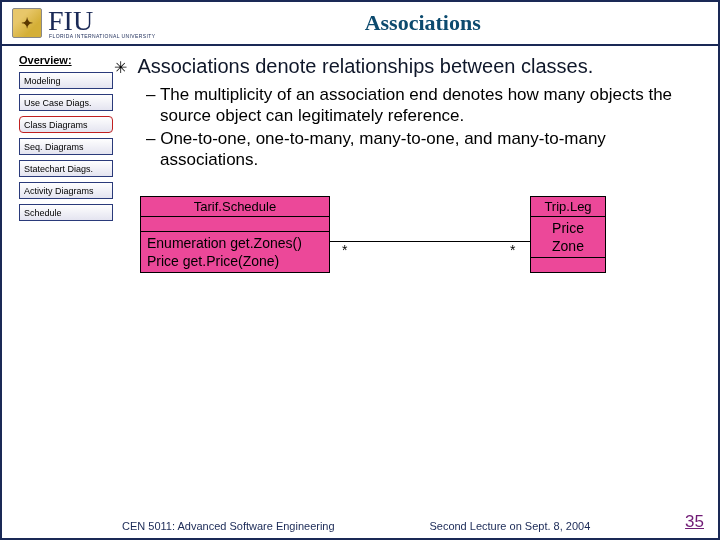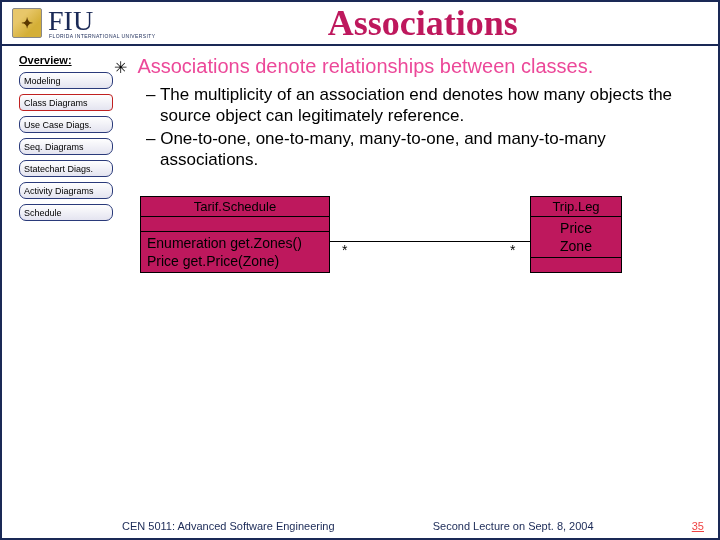--- a/index.html
+++ b/index.html
@@ -60,22 +60,22 @@
   }
   .fiu-block {
     display: flex;
     flex-direction: column;
   }
   .title {
     flex: 1;
     text-align: center;
     font-family: "Times New Roman", serif;
     font-weight: bold;
-    font-size: 36px;
-    color: #be185d;
+    font-size: 22px;
+    color: #0c4a6e;
     padding-right: 28px;
   }
   .body {
     display: flex;
     height: 460px;
   }
   .sidebar {
     width: 108px;
     padding: 8px 6px 0 17px;
     box-sizing: border-box;
@@ -90,21 +90,21 @@
   .nav-btn {
     display: block;
     width: 94px;
     height: 17px;
     line-height: 16px;
     margin-bottom: 5px;
     font-size: 9px;
     color: #000;
     background: linear-gradient(to bottom, #fefefe 0%, #e4e4f0 100%);
     border: 1px solid #2a3a7a;
-    border-radius: 7px;
+    border-radius: 0;
     padding-left: 4px;
     box-sizing: border-box;
     cursor: pointer;
     text-align: left;
   }
   .nav-btn.active {
     border: 1.5px solid #c02020;
     border-radius: 4px;
   }
   .content {
@@ -119,21 +119,21 @@
   }
   .bullet-marker {
     font-size: 16px;
     color: #000;
     margin-right: 10px;
     margin-left: 4px;
     margin-top: 4px;
   }
   .bullet-text {
     font-size: 20px;
-    color: #ec4899;
+    color: #0f172a;
     line-height: 1.2;
   }
   .sub-list {
     margin-left: 36px;
     margin-top: 2px;
   }
   .sub-item {
     font-size: 17px;
     color: #000;
     line-height: 1.25;
@@ -142,21 +142,21 @@
     margin-bottom: 1px;
   }
   .diagram {
     position: relative;
     margin-top: 26px;
     height: 110px;
   }
   .uml-box {
     position: absolute;
     border: 1px solid #000;
-    background: #be185d;
+    background: #ec4899;
     font-size: 13px;
     text-align: center;
     box-sizing: border-box;
   }
   .uml-box .sec {
     border-bottom: 1px solid #000;
     padding: 2px 4px;
   }
   .uml-box .sec:last-child { border-bottom: none; }
   .uml-box .sec.empty { height: 10px; }
@@ -182,22 +182,22 @@
     right: 0;
     display: flex;
     justify-content: space-between;
     align-items: flex-end;
     padding: 0 14px 0 120px;
     font-size: 11px;
     color: #1a2956;
     box-sizing: border-box;
   }
   .footer .pg {
-    font-size: 11px;
-    color: #ef4444;
+    font-size: 17px;
+    color: #701a75;
     text-decoration: underline;
   }
 </style>
 </head>
 <body>
 
 <div class="slide">
 
   <div class="header">
     <div class="logo-box">✦</div>
@@ -206,22 +206,22 @@
       <div class="fiu-sub">FLORIDA INTERNATIONAL UNIVERSITY</div>
     </div>
     <div class="title">Associations</div>
   </div>
 
   <div class="body">
 
     <div class="sidebar">
       <div class="overview-label">Overview:</div>
       <div class="nav-btn">Modeling</div>
+      <div class="nav-btn">Use Case Diags.</div>
       <div class="nav-btn active">Class Diagrams</div>
-      <div class="nav-btn">Use Case Diags.</div>
       <div class="nav-btn">Seq. Diagrams</div>
       <div class="nav-btn">Statechart Diags.</div>
       <div class="nav-btn">Activity Diagrams</div>
       <div class="nav-btn">Schedule</div>
     </div>
 
     <div class="content">
 
       <div class="bullet-main">
         <span class="bullet-marker">✳</span>
@@ -237,21 +237,21 @@
 
         <div class="uml-box" style="left:30px; top:0; width:190px;">
           <div class="sec">Tarif.Schedule</div>
           <div class="sec empty"></div>
           <div class="sec methods">
             <div>Enumeration get.Zones()</div>
             <div>Price get.Price(Zone)</div>
           </div>
         </div>
 
-        <div class="uml-box" style="left:420px; top:0; width:92px;">
+        <div class="uml-box" style="left:420px; top:0; width:76px;">
           <div class="sec">Trip.Leg</div>
           <div class="sec methods" style="text-align:center;">
             <div>Price</div>
             <div>Zone</div>
           </div>
           <div class="sec empty"></div>
         </div>
 
         <div class="assoc-line" style="left:220px; top:45px; width:200px;"></div>
         <span class="mult" style="left:232px; top:46px;">*</span>

